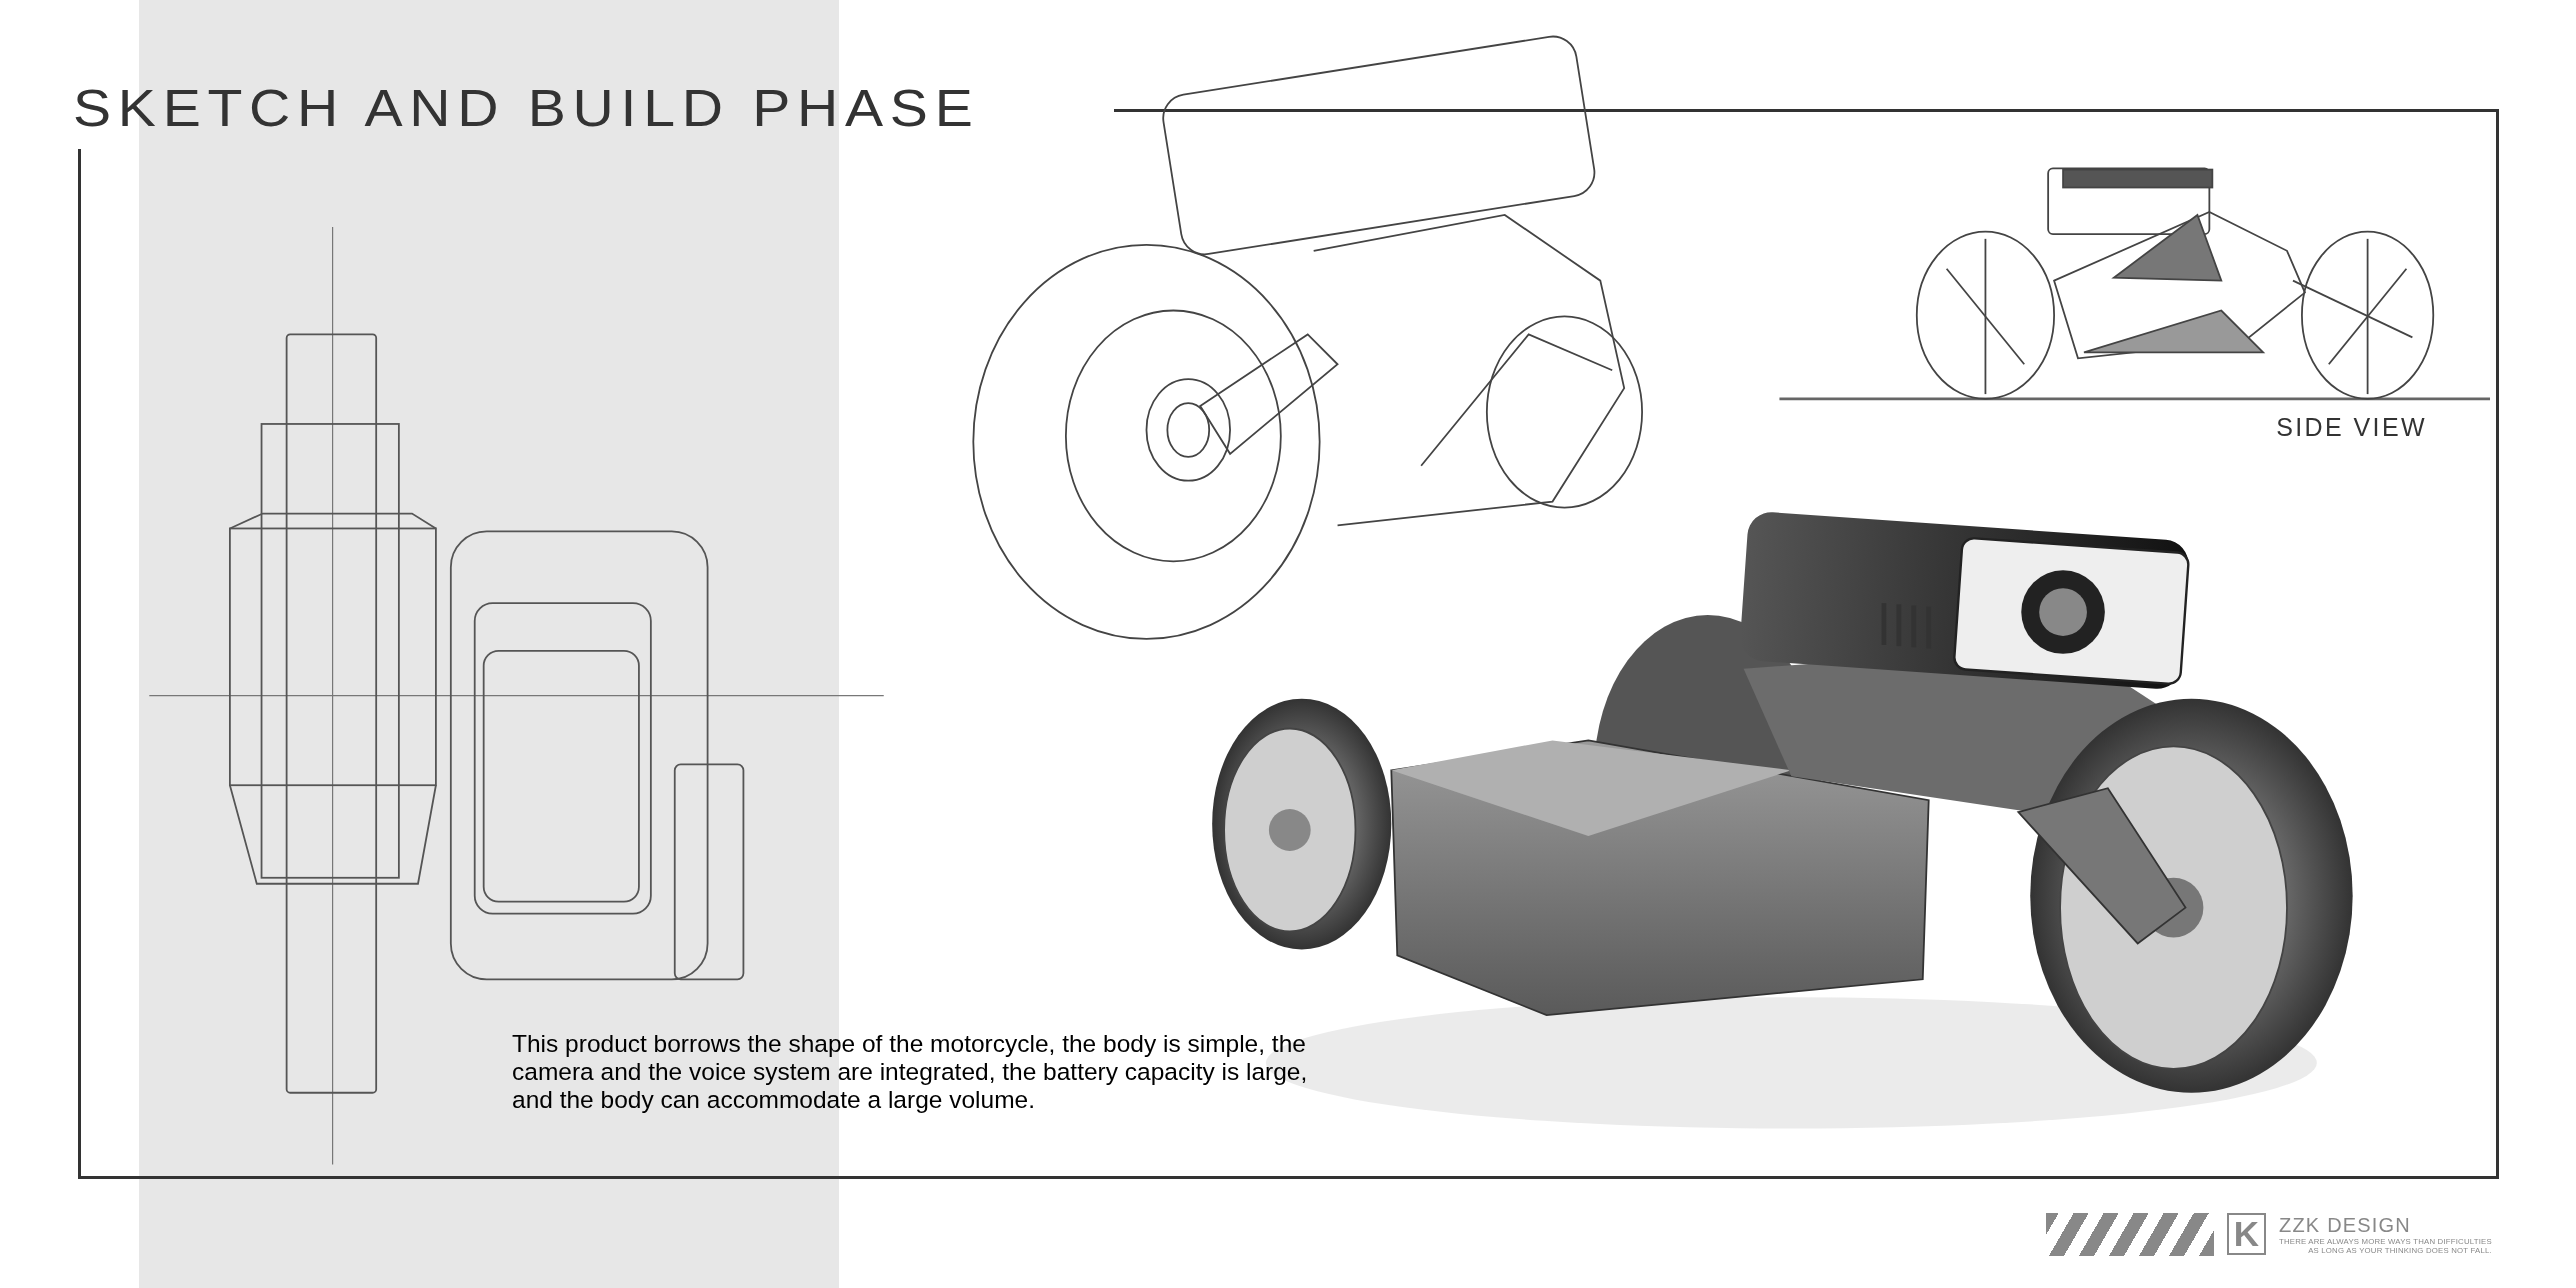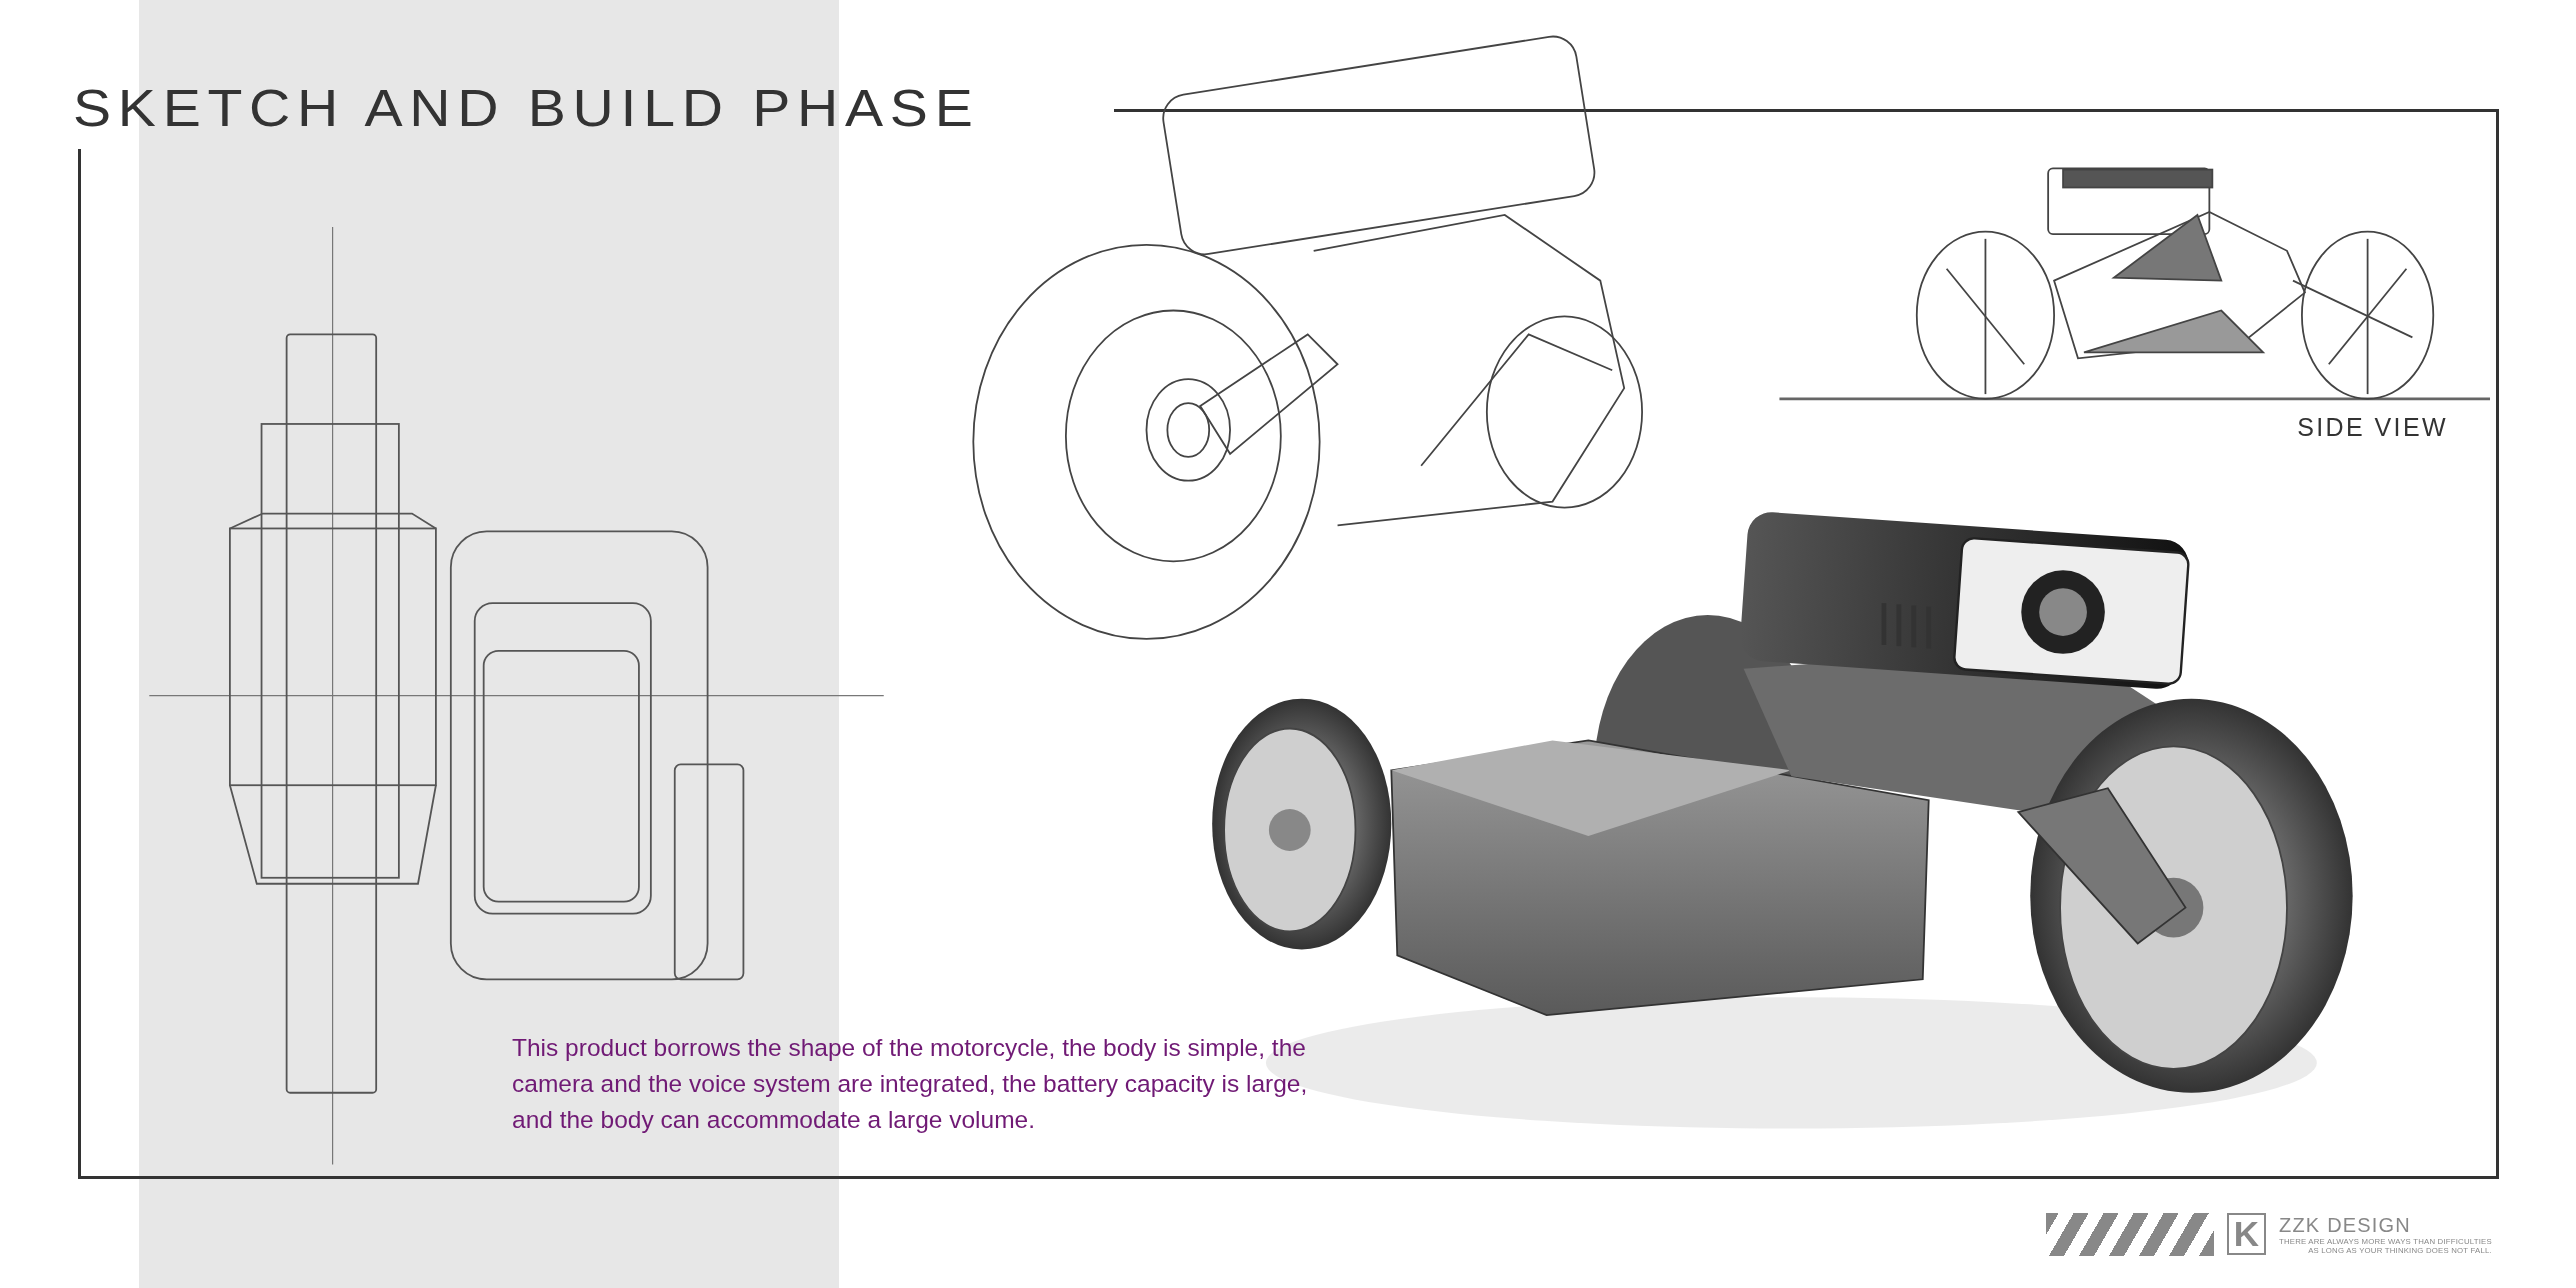--- a/index.html
+++ b/index.html
@@ -5,22 +5,22 @@
   html, body { margin:0; padding:0; }
   body { width:2576px; height:1288px; position:relative; overflow:hidden; background:#ffffff;
          font-family:"Liberation Sans", sans-serif; color:#333333; }
   .abs { position:absolute; }
   #grayband { left:139px; top:0; width:700px; height:1288px; background:#e7e7e7; }
   #frame-top { left:1114px; top:109px; width:1384px; height:3px; background:#333; }
   #frame-right { left:2496px; top:109px; width:3px; height:1069px; background:#333; }
   #frame-bottom { left:78px; top:1176px; width:2421px; height:3px; background:#333; }
   #frame-left { left:78px; top:149px; width:3px; height:1030px; background:#333; }
   #title { left:73px; top:82px; font-size:51px; letter-spacing:6px; line-height:54px; white-space:nowrap; color:#333; transform:scaleX(1.12); transform-origin:left top; }
-  #desc { left:512px; top:1030px; width:836px; font-size:24.5px; line-height:36px; color:#701a75; }
-  #sideview { right:128px; top:412px; text-align:right; }
+  #desc { left:512px; top:1030px; width:836px; font-size:24.5px; line-height:28px; color:#000000; }
+  #sideview { right:149px; top:412px; text-align:right; }
   #sideview-title { font-size:25px; letter-spacing:2.4px; color:#333; line-height:30px; }
   #sideview-desc { font-size:18.5px; line-height:25px; color:#333; margin-top:9.6px; }
   #logo { left:2046px; top:1210px; height:48px; display:flex; align-items:center; gap:13px; }
   #logo-stripes { width:168px; height:43px; background:repeating-linear-gradient(-60deg,#888 0 13px,#fff 13px 26px); }
   #logo-k { width:39px; height:42px; border:2.4px solid #888; box-sizing:border-box; display:flex; align-items:center; justify-content:center;
             font-weight:bold; font-size:35px; color:#888; line-height:36px; }
   #logo-text { color:#888; }
   #logo-name { font-size:20px; line-height:24px; letter-spacing:1.2px; }
   #logo-tag1, #logo-tag2 { font-size:7.8px; line-height:9px; letter-spacing:0.2px;text-align:right; }
   svg { position:absolute; overflow:visible; }

